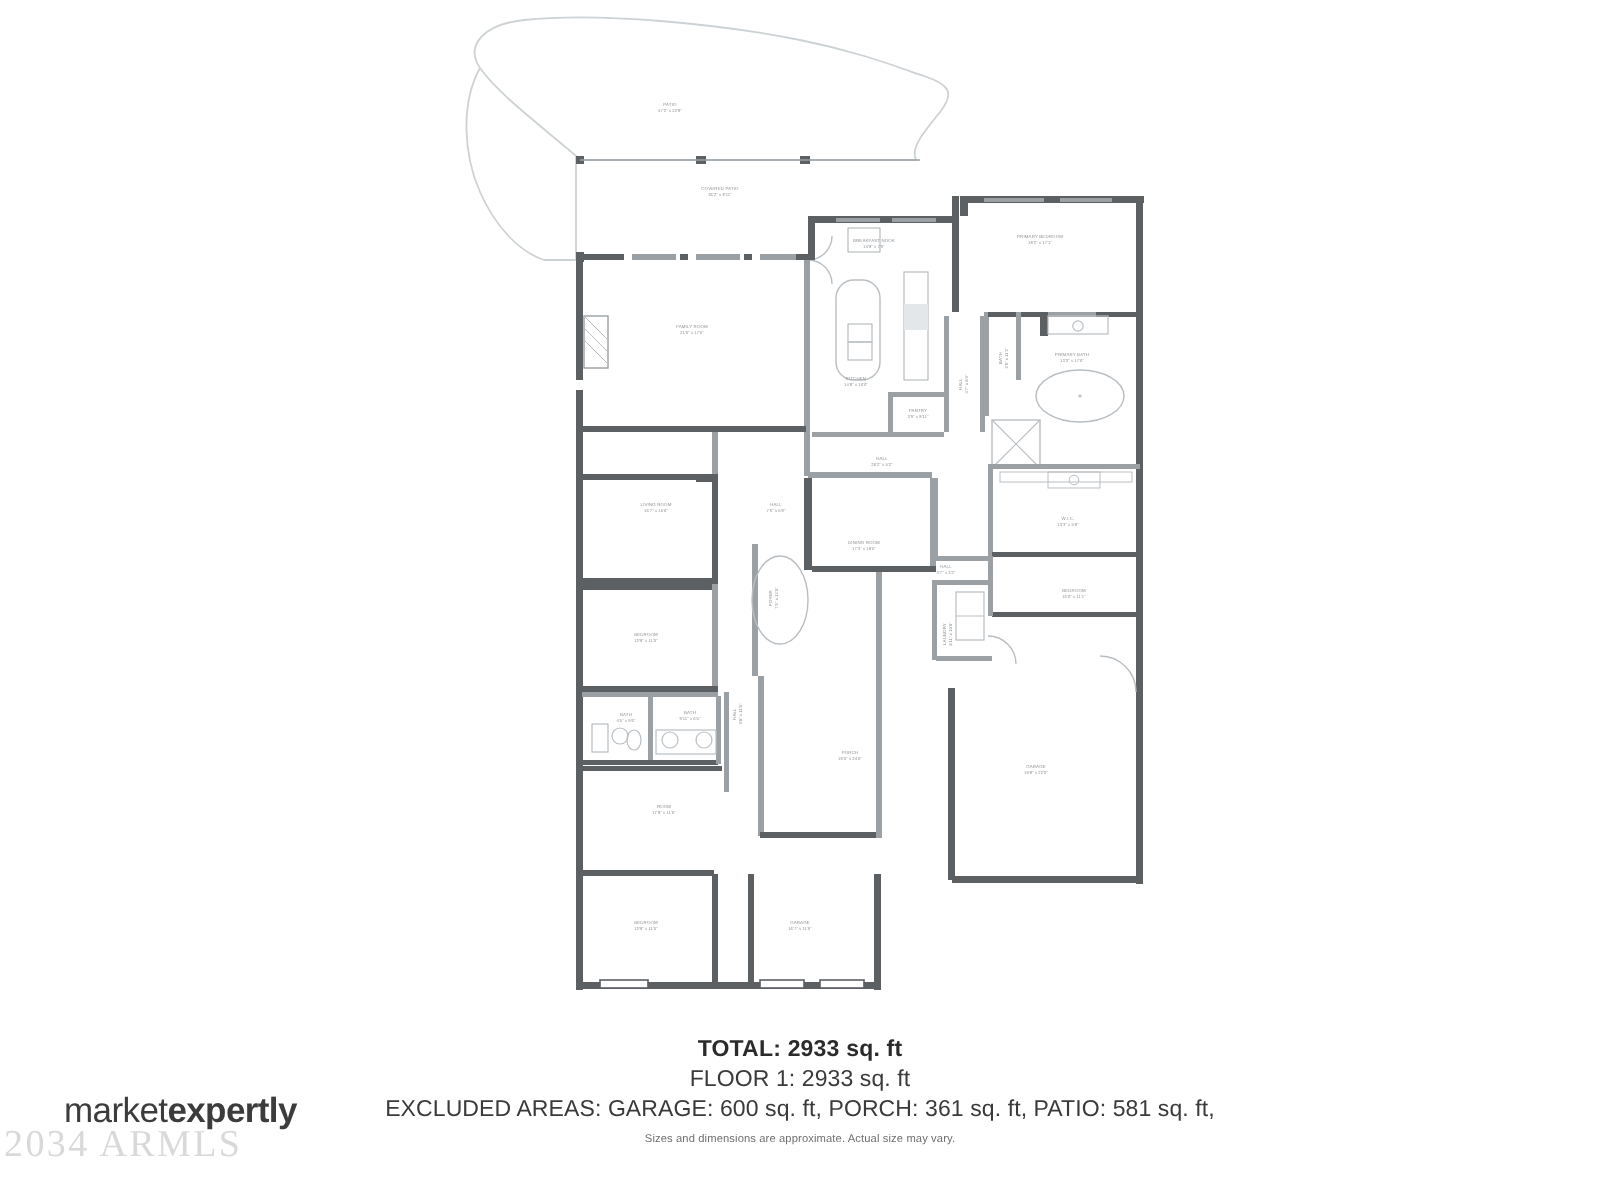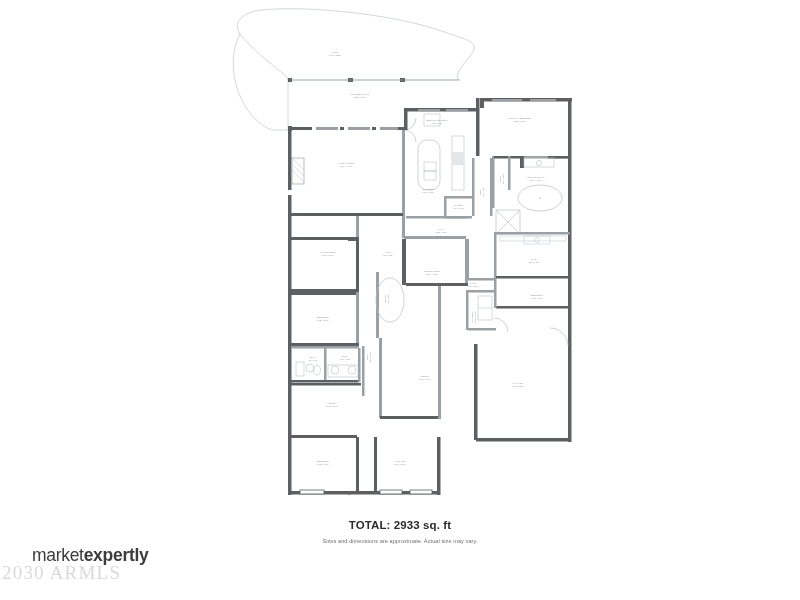--- a/index.html
+++ b/index.html
@@ -397,20 +397,22 @@
             <text class="rm-label rm-name-xs" x="400" y="462">GARAGE</text>
             <text class="rm-label rm-dim-xs" x="400" y="464.9">16'7" x 11'9"</text>
           </g>
         </g>
 
     </svg>
   </div>
 
   <div id="summary">
     <div class="total">TOTAL: 2933 sq. ft</div>
+    <div class="line">FLOOR 1: 2933 sq. ft</div>
+    <div class="line">EXCLUDED AREAS: GARAGE: 600 sq. ft, PORCH: 361 sq. ft, PATIO: 581 sq. ft,</div>
     <div class="disclaimer">Sizes and dimensions are approximate. Actual size may vary.</div>
   </div>
 
   <div id="brand"><span class="b-light">market</span><span class="b-bold">expertly</span></div>
 
-  <div id="watermark">2030 ARMLS</div>
+  <div id="watermark">2034 ARMLS</div>
 
 </div>
 
 </body></html>

